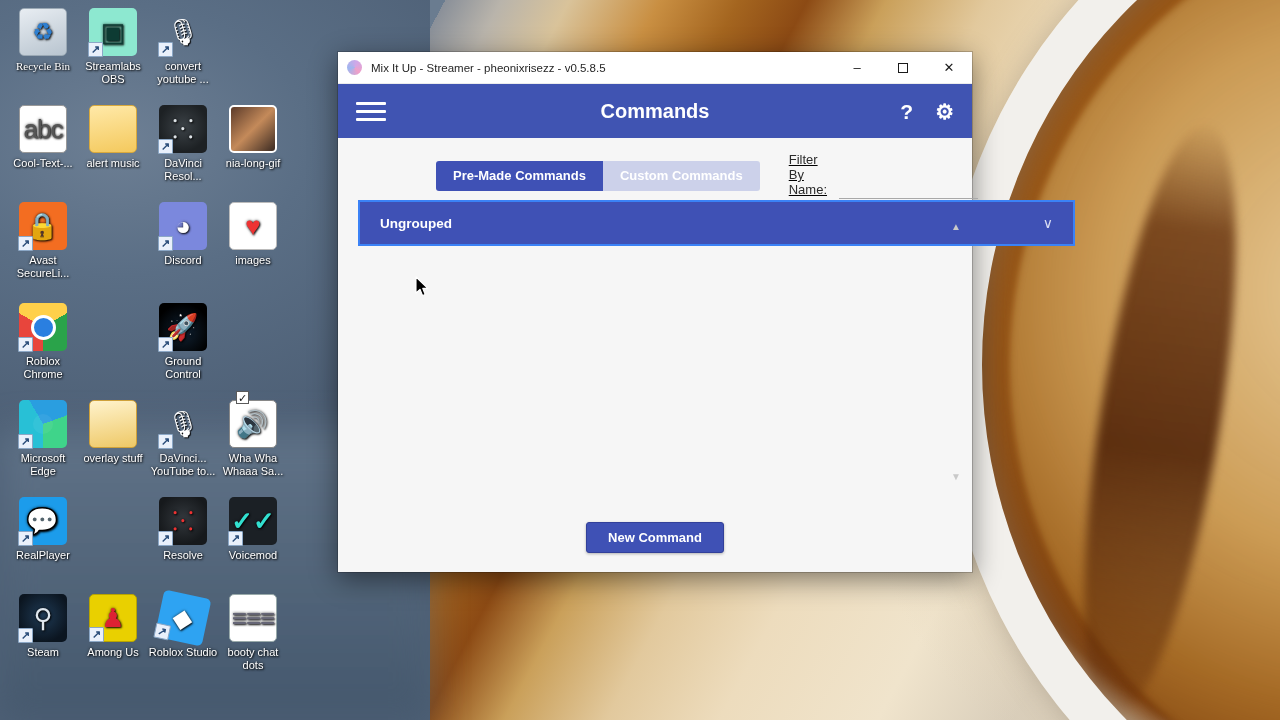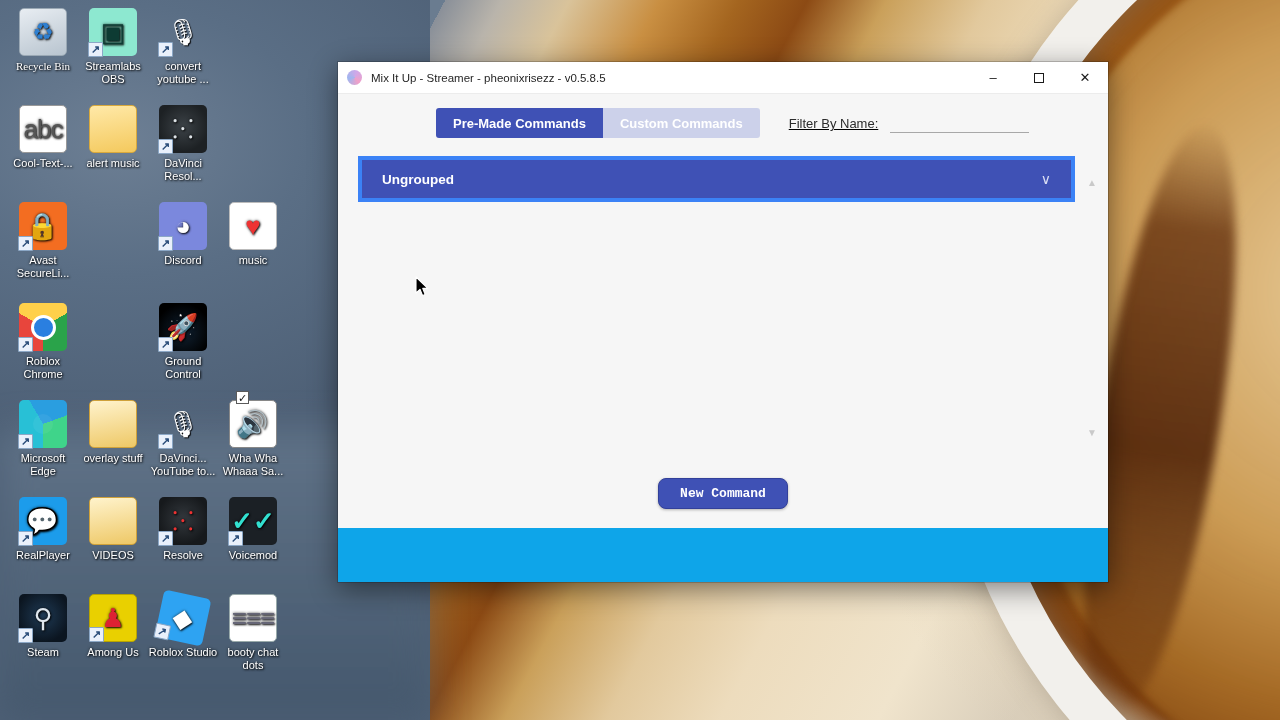--- a/index.html
+++ b/index.html
@@ -110,22 +110,22 @@
   .ic-realplayer { background:#1c9ceb; border-radius:9px; color:#fff; font-size:24px; }
   .ic-resolve { background:radial-gradient(circle at 50% 45%, #33383d 0%, #16191c 72%); border-radius:50%; color:#e33; font-size:22px; }
   .ic-voicemod { background:#1b2025; border-radius:6px; color:#32e0d0; font-size:20px; font-weight:bold; }
   .ic-steam { background:radial-gradient(circle at 50% 45%, #1f3a54 0%, #0b1520 75%); border-radius:50%; color:#dfe7ee; font-size:24px; }
   .ic-amongus { background:#e9d000; border:1px solid #b8a400; color:#d23; font-size:26px; }
   .ic-roblox { background:#2ea3f2; transform:rotate(12deg); border-radius:4px; color:#fff; font-size:17px; }
   .ic-doc { background:#fff; border:1px solid #9aa; color:#667; font-size:9px; line-height:5px; letter-spacing:-1px; }
 
   
   #app-window {
-    position:absolute; left:338px; top:62px; width:770px; height:520px;
-    background:#0ea5e9;
+    position:absolute; left:338px; top:52px; width:634px; height:520px;
+    background:#86efac;
     box-shadow:0 7px 26px rgba(0,0,0,0.48), 0 0 0 1px rgba(0,0,0,0.18);
   }
   .titlebar {
     height:32px; background:#ffffff; display:flex; align-items:center;
     border-bottom:1px solid #ececec;
   }
   .tb-icon {
     width:15px; height:15px; margin-left:9px; border-radius:50%;
     background:conic-gradient(from 140deg,#f0a0c8,#9fb6ef,#cfa8e8,#f0a0c8);
     flex:none;
@@ -164,21 +164,21 @@
   .filter-wrap { display:flex; align-items:flex-end; margin-left:29px; gap:12px;text-decoration:underline; }
   .filter-label { font-size:13px; color:#2b2b2b; padding-bottom:2px; }
   .filter-input {
     width:139px; border:none; border-bottom:1px solid #a8a8a8; background:transparent;
     font-family:"Liberation Sans", sans-serif; font-size:13px; color:#222;
     padding:2px 1px; outline:none;
   }
 
   .list-area { position:absolute; left:20px; right:14px; top:62px; bottom:70px; }
   .group-bar {
-    height:46px; background:#3f51b5; border:4px solid #3b82f6;
+    height:46px; background:#3f51b5; border:2px solid #3b82f6;
     display:flex; align-items:center; padding:16px 20px; cursor:pointer;
     color:#fff; font-size:13.5px; font-weight:bold;
     width:717px;
   }
   .group-bar .chev { margin-left:auto; font-size:14px; font-weight:normal; color:#d9ddf3; }
 
   .scrollbar {
     position:absolute; right:-6px; top:8px; width:16px; bottom:4px;
   }
   .sb-arrow {
@@ -186,22 +186,22 @@
     display:flex; align-items:center; justify-content:center; cursor:pointer;
   }
   .sb-arrow.up { top:10px; }
   .sb-arrow.down { bottom:14px; }
 
   .footer {
     position:absolute; left:0; right:0; bottom:0; height:70px;
     display:flex; align-items:center; justify-content:center;
   }
   .btn-primary {
-    background:#3f51b5; color:#fff; border:1px solid #32409a; border-radius:8px;
-    font-family:Liberation Mono, monospace; font-size:13px; font-weight:bold;
+    background:#3f51b5; color:#fff; border:1px solid #32409a; border-radius:3px;
+    font-family:Liberation Sans, sans-serif; font-size:13px; font-weight:bold;
     padding:7px 21px; cursor:pointer; box-shadow:0 1px 3px rgba(0,0,0,0.28);
   }
 
   
   #cursor { position:absolute; left:415px; top:276px; width:16px; height:22px; pointer-events:none; }
 </style>
 </head>
 <body>
 
 <div id="wallpaper">
@@ -235,31 +235,35 @@
       <span class="lbl">Cool-Text-...</span>
     </div>
     <div class="dicon" style="left: 78px; top: 105px;">
       <div class="glyph ic-folder"></div>
       <span class="lbl">alert music</span>
     </div>
     <div class="dicon" style="left: 148px; top: 105px;">
       <div class="glyph ic-davinci">⁙<span class="shortcut-arrow">↗</span></div>
       <span class="lbl">DaVinci Resol...</span>
     </div>
+    <div class="dicon" style="left: 218px; top: 105px;">
+      <div class="glyph ic-photo"></div>
+      <span class="lbl">nia-long-gif</span>
+    </div>
     <div class="dicon" style="left: 8px; top: 202px;">
       <div class="glyph ic-avast">🔒<span class="shortcut-arrow">↗</span></div>
       <span class="lbl">Avast SecureLi...</span>
     </div>
     <div class="dicon" style="left: 148px; top: 202px;">
       <div class="glyph ic-discord">◕<span class="shortcut-arrow">↗</span></div>
       <span class="lbl">Discord</span>
     </div>
     <div class="dicon" style="left: 218px; top: 202px;">
       <div class="glyph ic-tenor">♥</div>
-      <span class="lbl">music</span>
+      <span class="lbl">images</span>
     </div>
     <div class="dicon" style="left: 8px; top: 303px;">
       <div class="glyph ic-chrome">
         <span class="shortcut-arrow">↗</span>
       </div>
       <span class="lbl">Roblox Chrome</span>
     </div>
     <div class="dicon" style="left: 148px; top: 303px;">
       <div class="glyph ic-ground">🚀<span class="shortcut-arrow">↗</span></div>
       <span class="lbl">Ground Control</span>
@@ -278,24 +282,20 @@
       <div class="glyph ic-mic">🎙<span class="shortcut-arrow">↗</span></div>
       <span class="lbl">DaVinci... YouTube to...</span>
     </div>
     <div class="dicon" style="left: 218px; top: 400px;">
       <div class="glyph ic-speaker">🔊<span class="sel-check">✓</span></div>
       <span class="lbl">Wha Wha Whaaa  Sa...</span>
     </div>
     <div class="dicon" style="left: 8px; top: 497px;">
       <div class="glyph ic-realplayer">💬<span class="shortcut-arrow">↗</span></div>
       <span class="lbl">RealPlayer</span>
-    </div>
-    <div class="dicon" style="left: 78px; top: 497px;">
-      <div class="glyph ic-folder-open"></div>
-      <span class="lbl">VIDEOS</span>
     </div>
     <div class="dicon" style="left: 148px; top: 497px;">
       <div class="glyph ic-resolve">⁙<span class="shortcut-arrow">↗</span></div>
       <span class="lbl">Resolve</span>
     </div>
     <div class="dicon" style="left: 218px; top: 497px;">
       <div class="glyph ic-voicemod">✓✓<span class="shortcut-arrow">↗</span></div>
       <span class="lbl">Voicemod</span>
     </div>
     <div class="dicon" style="left: 8px; top: 594px;">
@@ -326,20 +326,32 @@
       <span>–</span>
     </div>
     <div class="tb-btn">
       <span class="sq"></span>
     </div>
     <div class="tb-btn close">
       <span>✕</span>
     </div>
   </div>
 
+  <div class="apphead">
+    <div class="hamburger">
+      <span></span>
+      <span></span>
+      <span></span>
+    </div>
+    <div class="apphead-title">Commands</div>
+    <div class="apphead-right">
+      <span class="hicon">?</span>
+      <span class="hicon">⚙</span>
+    </div>
+  </div>
 
   <div class="content">
 
     <div class="toolbar">
       <div class="tabgroup">
         <div class="tab active">
           <span>Pre-Made Commands</span>
         </div>
         <div class="tab inactive">
           <span>Custom Commands</span>

